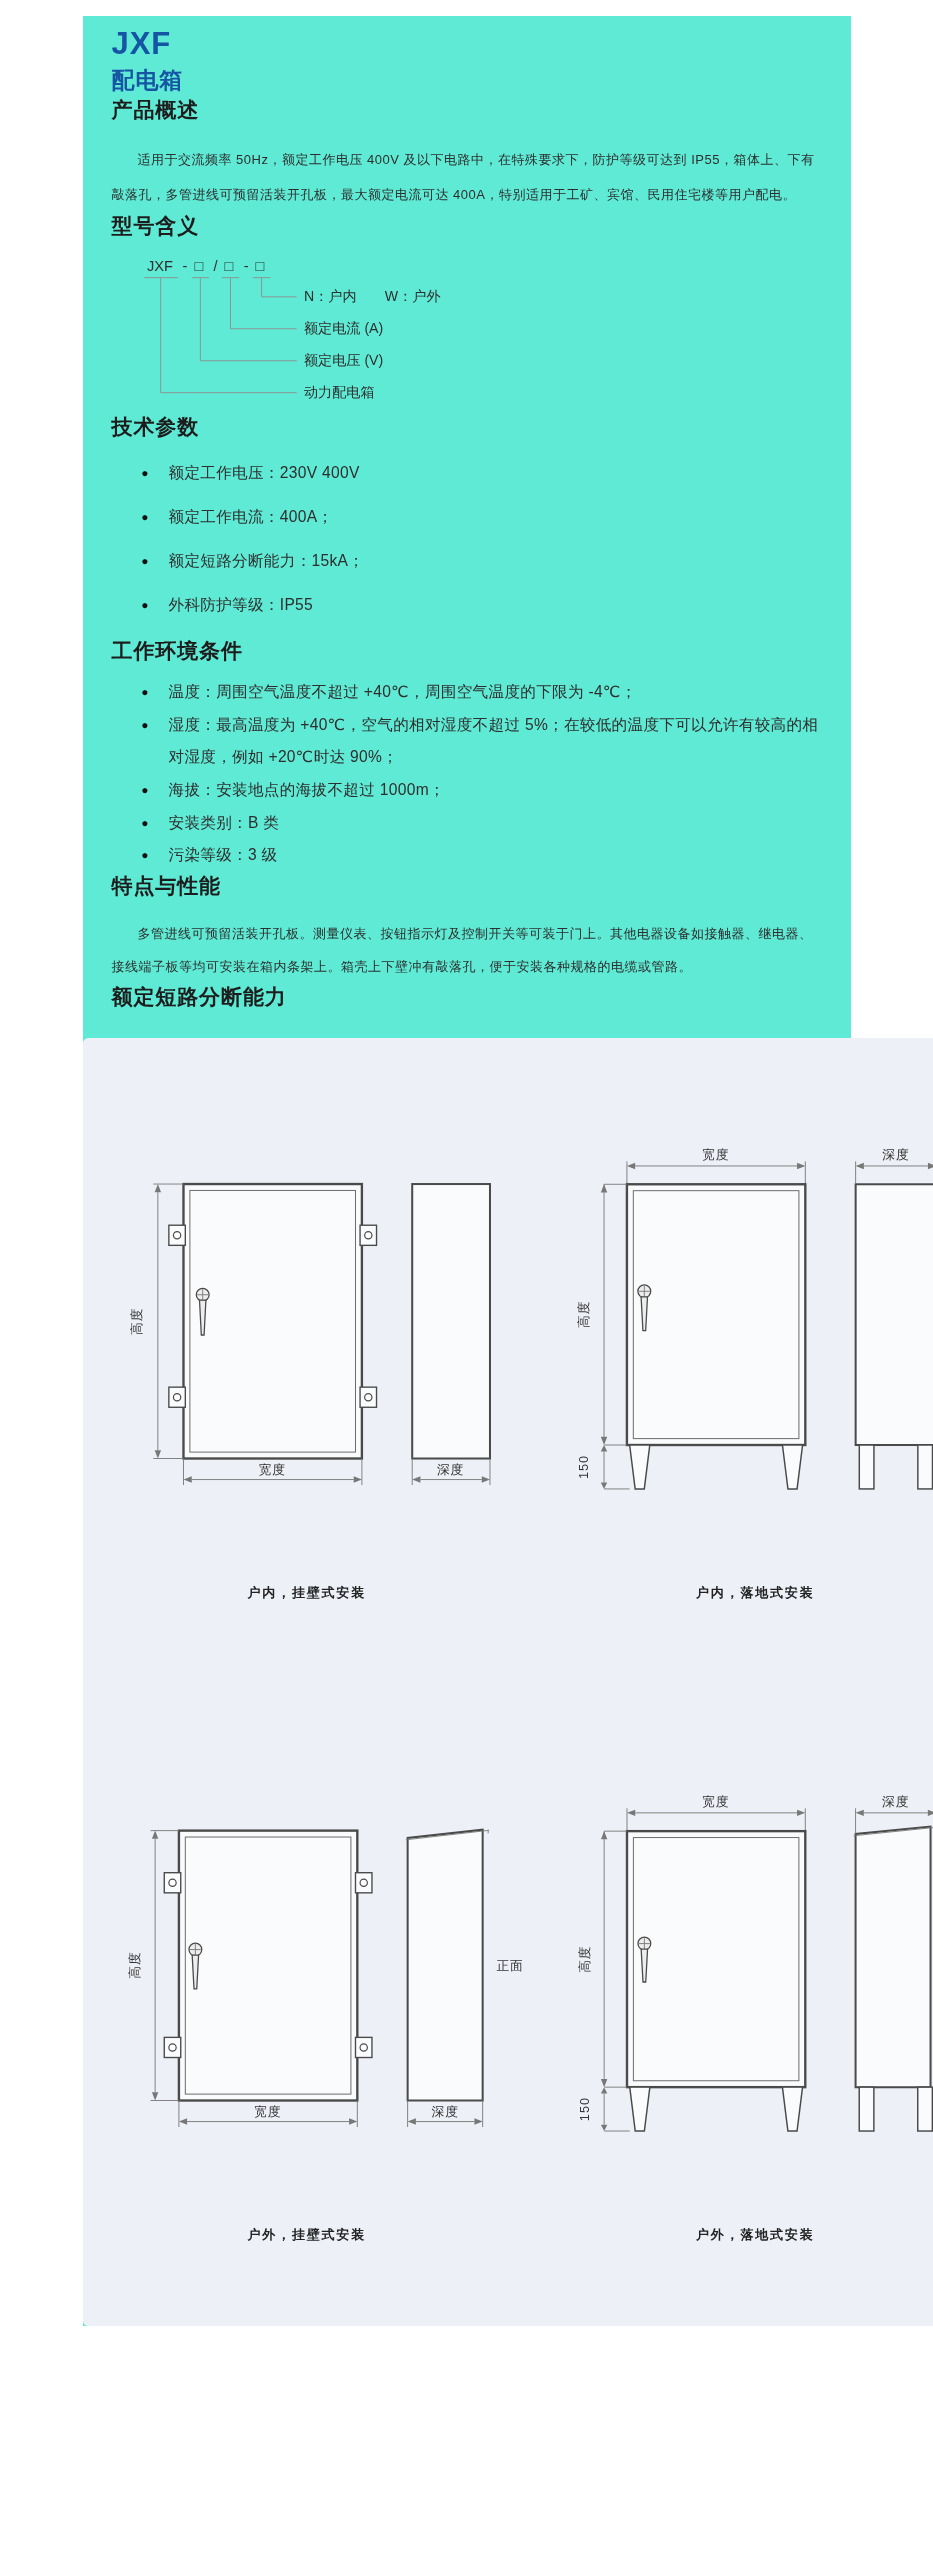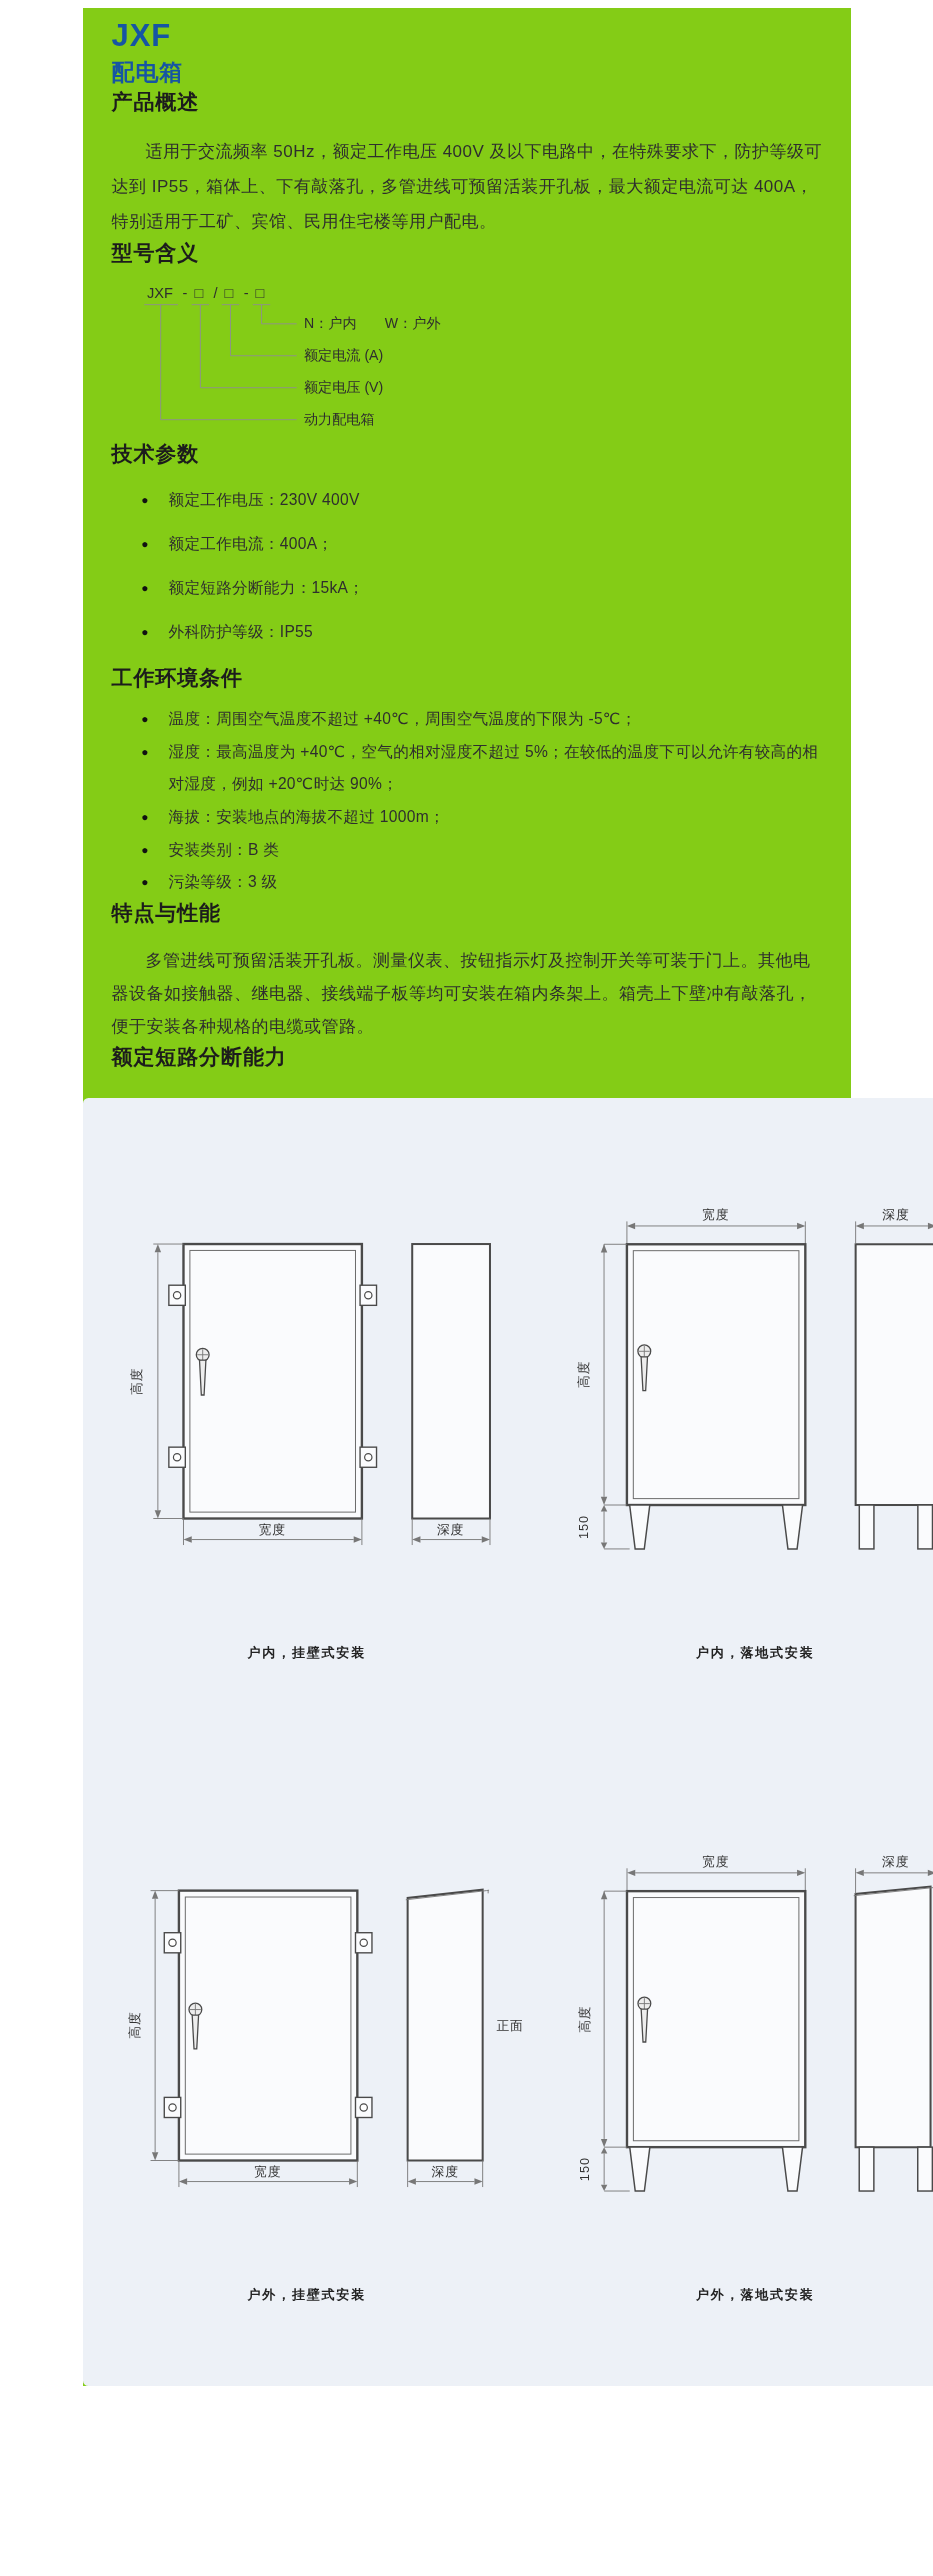--- a/index.html
+++ b/index.html
@@ -1,32 +1,32 @@
 <!DOCTYPE html>
 <html style="font-size:14.6px"><head>
 <meta charset="utf-8">
 <style>
   html,body{margin:0;padding:0;background:#ffffff;}
   .page{
-    width:768px; background:#84cc16; margin:8px auto;
+    width:768px; background:#5eead4; margin:16px auto;
     font-family:"Liberation Sans","DejaVu Sans",sans-serif;
     color:#333;
   }
   .content{padding:9.2px 27.5px 0 29px;}
   .title{color:#1655a3;font-size:31px;font-weight:bold;line-height:1.25;letter-spacing:0.9px;}
   .subtitle{color:#1655a3;font-size:23px;font-weight:bold;line-height:1.3;margin-top:1.8px;letter-spacing:0.9px;}
   h2.sec{font-size:21px;font-weight:bold;color:#1c1c1c;margin:0;letter-spacing:0.9px;}
   .mt-overview{margin-top:44px;font-family:Liberation Serif, serif;}
   .mt-model{margin-top:51px;}
   .mt-tech{margin-top:51px;}
   .mt-env{margin-top:42px;}
   .mt-feat{margin-top:66px;}
   .mt-install{margin-top:108px;}
   p.body{
-    font-size:17px;line-height:35px;color:#2e2e2e;
+    font-size:13px;line-height:35px;color:#2e2e2e;
     text-indent:2em;margin:18.3px 0 0 0;letter-spacing:0.5px;
   }
   p.body.tight{line-height:33px;margin-top:16.5px;}
 
   
   .model-diagram{margin:13px 0 0 18.3px;width:494px;height:157px;}
   .model-diagram text{fill:#2e2e2e;}
   .md-token{font-size:16px;}
   .md-label{font-size:15.5px;}
   .md-line{stroke:#8f8f8f;stroke-width:1;fill:none;}
@@ -107,21 +107,21 @@
     <h2 class="sec mt-tech">技术参数</h2>
     <ul class="dot-list sparse">
       <li>额定工作电压：230V 400V</li>
       <li>额定工作电流：400A；</li>
       <li>额定短路分断能力：15kA；</li>
       <li>外科防护等级：IP55</li>
     </ul>
 
     <h2 class="sec mt-env">工作环境条件</h2>
     <ul class="dot-list dense">
-      <li>温度：周围空气温度不超过 +40℃，周围空气温度的下限为 -5℃；</li>
+      <li>温度：周围空气温度不超过 +40℃，周围空气温度的下限为 -4℃；</li>
       <li>湿度：最高温度为 +40℃，空气的相对湿度不超过 5%；在较低的温度下可以允许有较高的相对湿度，例如 +20℃时达 90%；</li>
       <li>海拔：安装地点的海拔不超过 1000m；</li>
       <li>安装类别：B 类</li>
       <li>污染等级：3 级</li>
     </ul>
 
     <h2 class="sec mt-feat">特点与性能</h2>
     <p class="body tight">多管进线可预留活装开孔板。测量仪表、按钮指示灯及控制开关等可装于门上。其他电器设备如接触器、继电器、接线端子板等均可安装在箱内条架上。箱壳上下壁冲有敲落孔，便于安装各种规格的电缆或管路。</p>
 
     <h2 class="sec mt-install">额定短路分断能力</h2>

